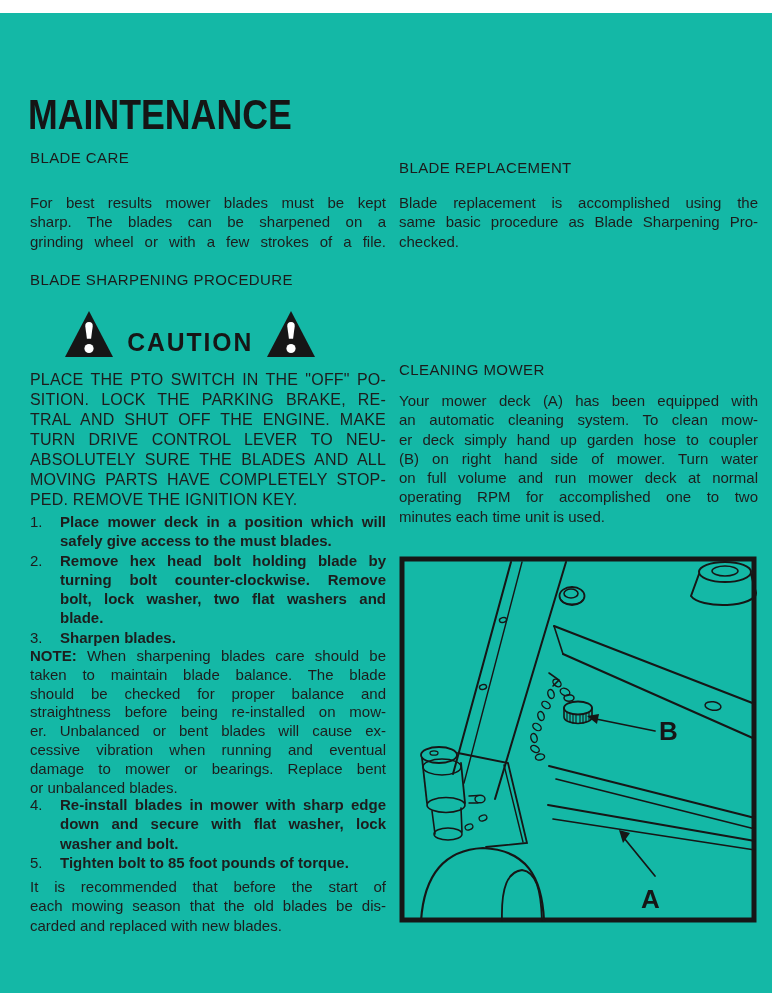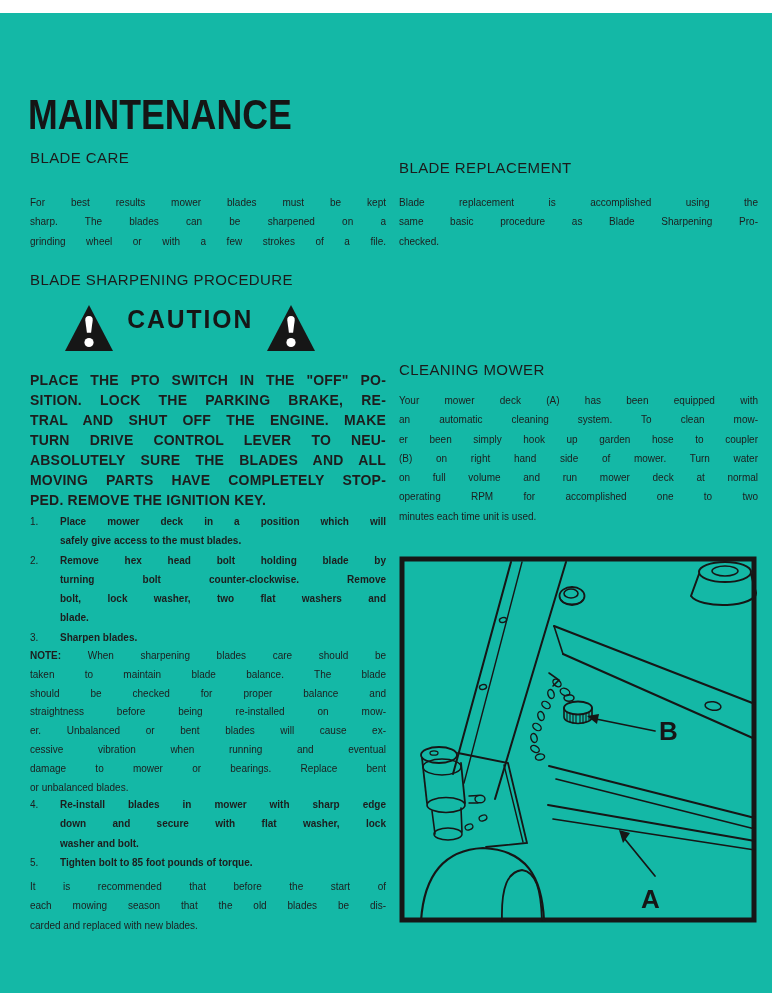--- a/index.html
+++ b/index.html
@@ -15,29 +15,29 @@
   .abs{position:absolute;}
   .page-title{
     left:28px;top:78px;
     font-size:42px;font-weight:bold;letter-spacing:0px;
     transform:scaleX(.85);transform-origin:left top;
     color:#151515;
   }
   .h2{
     font-size:15px;letter-spacing:.4px;color:#1b1b1b;
   }
-  .body-text{font-size:10px;line-height:19.3px;}
-  .caution-text{font-size:14px;line-height:20px;font-weight:bold;letter-spacing:.2px;}
+  .body-text{font-size:15px;line-height:19.3px;}
+  .caution-text{font-size:16px;line-height:20px;font-weight:normal;letter-spacing:.2px;}
   .ln{text-align:justify;text-align-last:justify;}
   .ln.last{text-align-last:left;}
   .col-left{left:30px;width:356px;}
   .col-right{left:399px;width:359px;}
   .caution-banner{
     left:64px;top:291px;width:252px;height:54px;
-    display:flex;align-items:flex-start;justify-content:space-between;
+    display:flex;align-items:flex-end;justify-content:space-between;
   }
   .caution-word{
     font-size:26px;font-weight:bold;letter-spacing:2px;color:#161616;
     transform:scaleX(.95);transform-origin:center;
   }
   .tri{width:50px;height:48px;flex:none;}
   .steps .step{display:flex;}
   .steps .step-num{width:30px;flex:none;}
   .steps .step-body{flex:1;font-weight:bold;}
   .figure{
@@ -152,21 +152,21 @@
       <div class="ln">Blade replacement is accomplished using the</div>
       <div class="ln">same basic procedure as Blade Sharpening Pro-</div>
       <div class="ln last">checked.</div>
     </div>
 
   <div class="abs col-right h2" style="top:348px">CLEANING MOWER</div>
 
   <div class="abs col-right body-text" style="top:378px">
       <div class="ln">Your mower deck (A) has been equipped with</div>
       <div class="ln">an automatic cleaning system.  To clean mow-</div>
-      <div class="ln">er been simply hook up garden hose to coupler</div>
+      <div class="ln">er deck simply hand up garden hose to coupler</div>
       <div class="ln">(B) on right hand side of mower.  Turn water</div>
       <div class="ln">on full volume and run mower deck at normal</div>
       <div class="ln">operating RPM for accomplished one to two</div>
       <div class="ln last">minutes each time unit is used.</div>
     </div>
 
   <div class="abs figure">
     <svg width="358" height="368" viewBox="0 0 358 368">
       <g stroke="#161616" fill="none" stroke-linecap="round">
 

